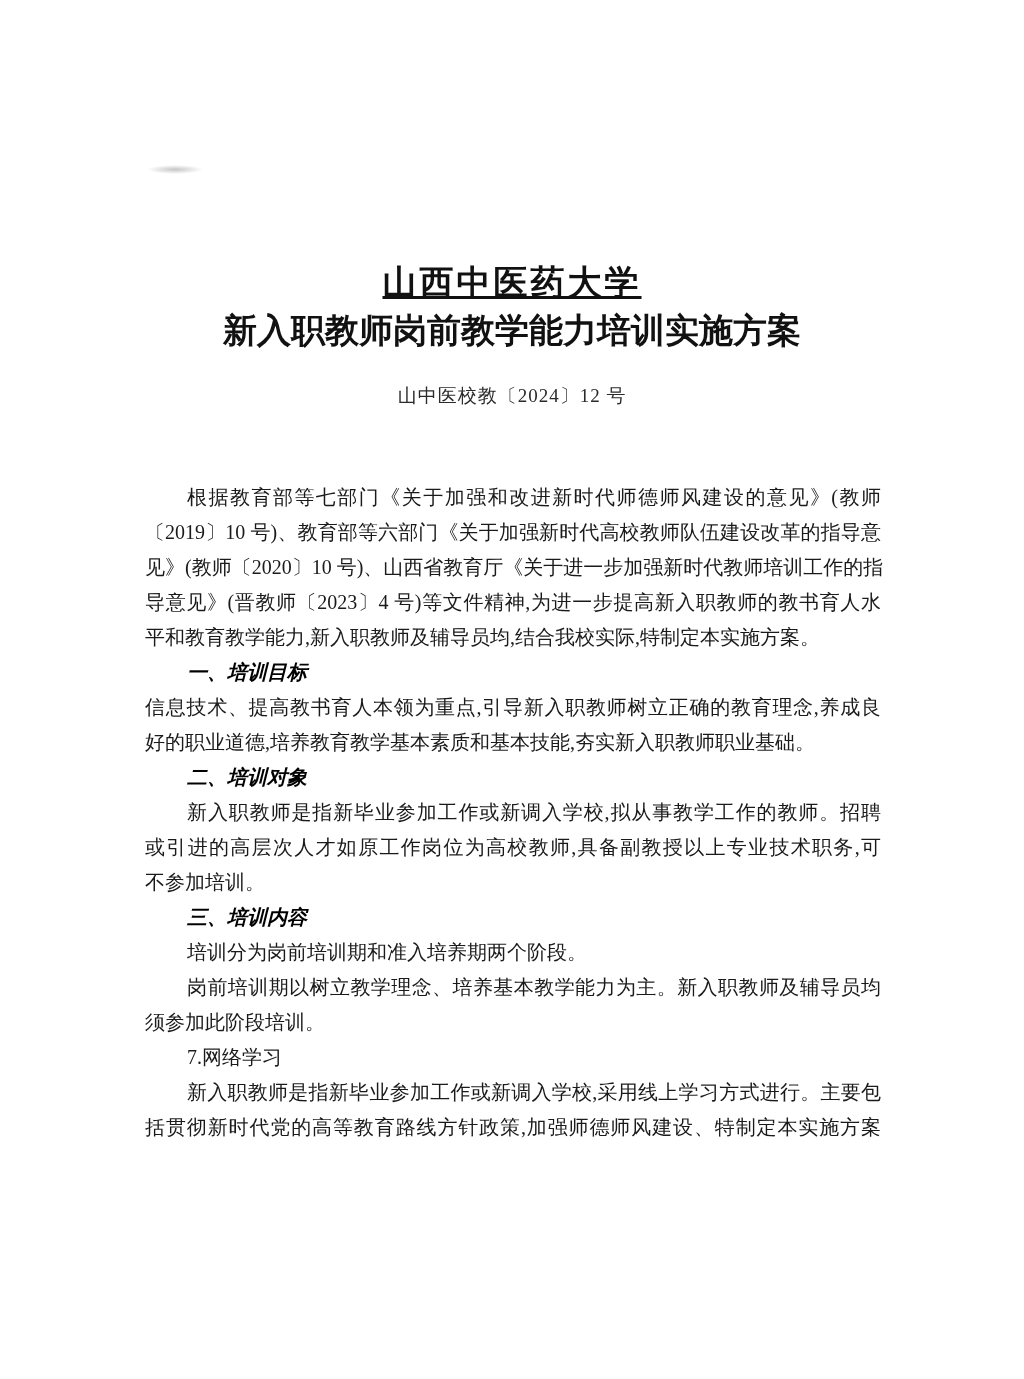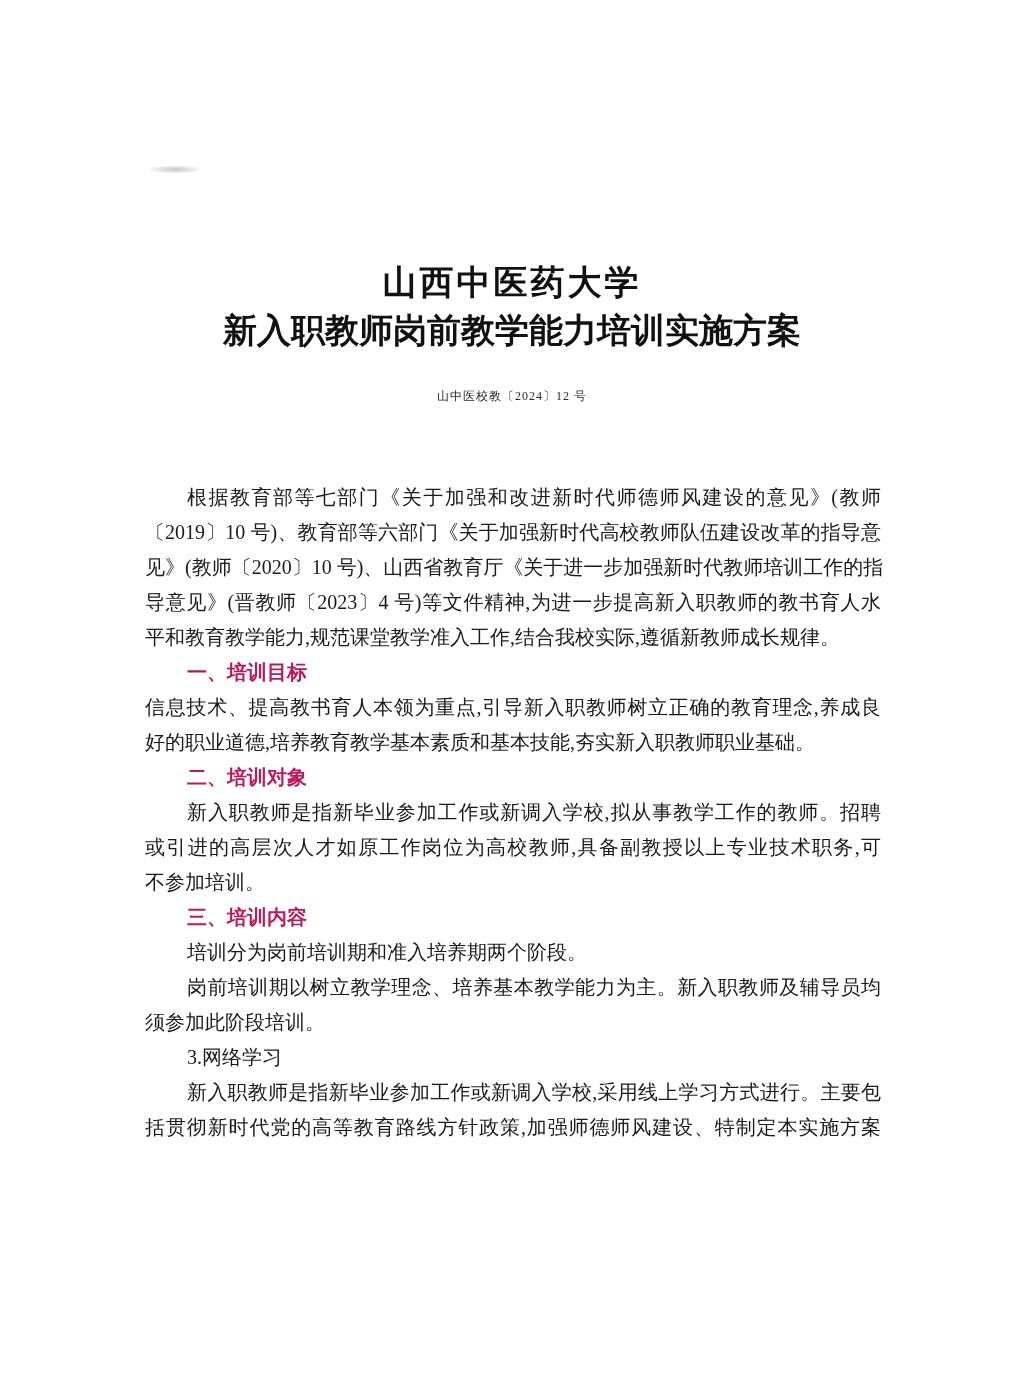--- a/index.html
+++ b/index.html
@@ -24,46 +24,47 @@
   .title {
     margin: 0;
     padding-top: 259px;
     text-align: center;
     font-size: 34px;
     line-height: 48px;
     font-weight: bold;
     color: #111111;
   }
   .title-line { display: block; }
-  .title-line.first { letter-spacing: 3px; }
+  .title-line.first { letter-spacing: 3px; text-decoration: underline; }
   .doc-number {
     margin-top: 28px;
     text-align: center;
-    font-size: 12px;
+    font-size: 19px;
     line-height: 26px;
     letter-spacing: 1px;
     color: #2a2a2a;
   }
   .body-text {
     margin: 71px 0 7px 145px;
     width: 736px;
     font-size: 20px;
     line-height: 35px;
   }
   .line {
     height: 35px;
     white-space: nowrap;
     text-align: left;
   }
   .line.indent { text-indent: 42px; }
   .line.heading {
     font-weight: bold;
     font-family: "Liberation Sans", "DejaVu Sans", sans-serif;
     text-indent: 42px;
-    color: #be185d;
+    color: #000000;
+    font-style: italic;
   }
   .line.fill {
     text-align: justify;
     text-align-last: justify;
   }
 </style>
 </head>
 <body>
 
 <div class="page">
@@ -71,29 +72,29 @@
   <h1 class="title">
     <span class="title-line first">山西中医药大学</span>
     <span class="title-line">新入职教师岗前教学能力培训实施方案</span>
   </h1>
   <div class="doc-number">山中医校教〔2024〕12 号</div>
   <div class="body-text">
       <div class="line indent fill">根据教育部等七部门《关于加强和改进新时代师德师风建设的意见》(教师</div>
       <div class="line flush fill">〔2019〕10 号)、教育部等六部门《关于加强新时代高校教师队伍建设改革的指导意</div>
       <div class="line flush fill">见》(教师〔2020〕10 号)、山西省教育厅《关于进一步加强新时代教师培训工作的指</div>
       <div class="line flush fill">导意见》(晋教师〔2023〕4 号)等文件精神,为进一步提高新入职教师的教书育人水</div>
-      <div class="line flush">平和教育教学能力,规范课堂教学准入工作,结合我校实际,遵循新教师成长规律。</div>
+      <div class="line flush">平和教育教学能力,新入职教师及辅导员均,结合我校实际,特制定本实施方案。</div>
       <div class="line heading">一、培训目标</div>
       <div class="line flush fill">信息技术、提高教书育人本领为重点,引导新入职教师树立正确的教育理念,养成良</div>
       <div class="line flush">好的职业道德,培养教育教学基本素质和基本技能,夯实新入职教师职业基础。</div>
       <div class="line heading">二、培训对象</div>
       <div class="line indent fill">新入职教师是指新毕业参加工作或新调入学校,拟从事教学工作的教师。招聘</div>
       <div class="line flush fill">或引进的高层次人才如原工作岗位为高校教师,具备副教授以上专业技术职务,可</div>
       <div class="line flush">不参加培训。</div>
       <div class="line heading">三、培训内容</div>
       <div class="line indent">培训分为岗前培训期和准入培养期两个阶段。</div>
       <div class="line indent fill">岗前培训期以树立教学理念、培养基本教学能力为主。新入职教师及辅导员均</div>
       <div class="line flush">须参加此阶段培训。</div>
-      <div class="line indent">3.网络学习</div>
+      <div class="line indent">7.网络学习</div>
       <div class="line indent fill">新入职教师是指新毕业参加工作或新调入学校,采用线上学习方式进行。主要包</div>
       <div class="line flush fill">括贯彻新时代党的高等教育路线方针政策,加强师德师风建设、特制定本实施方案</div>
     </div>
 </div>
 
 </body></html>

